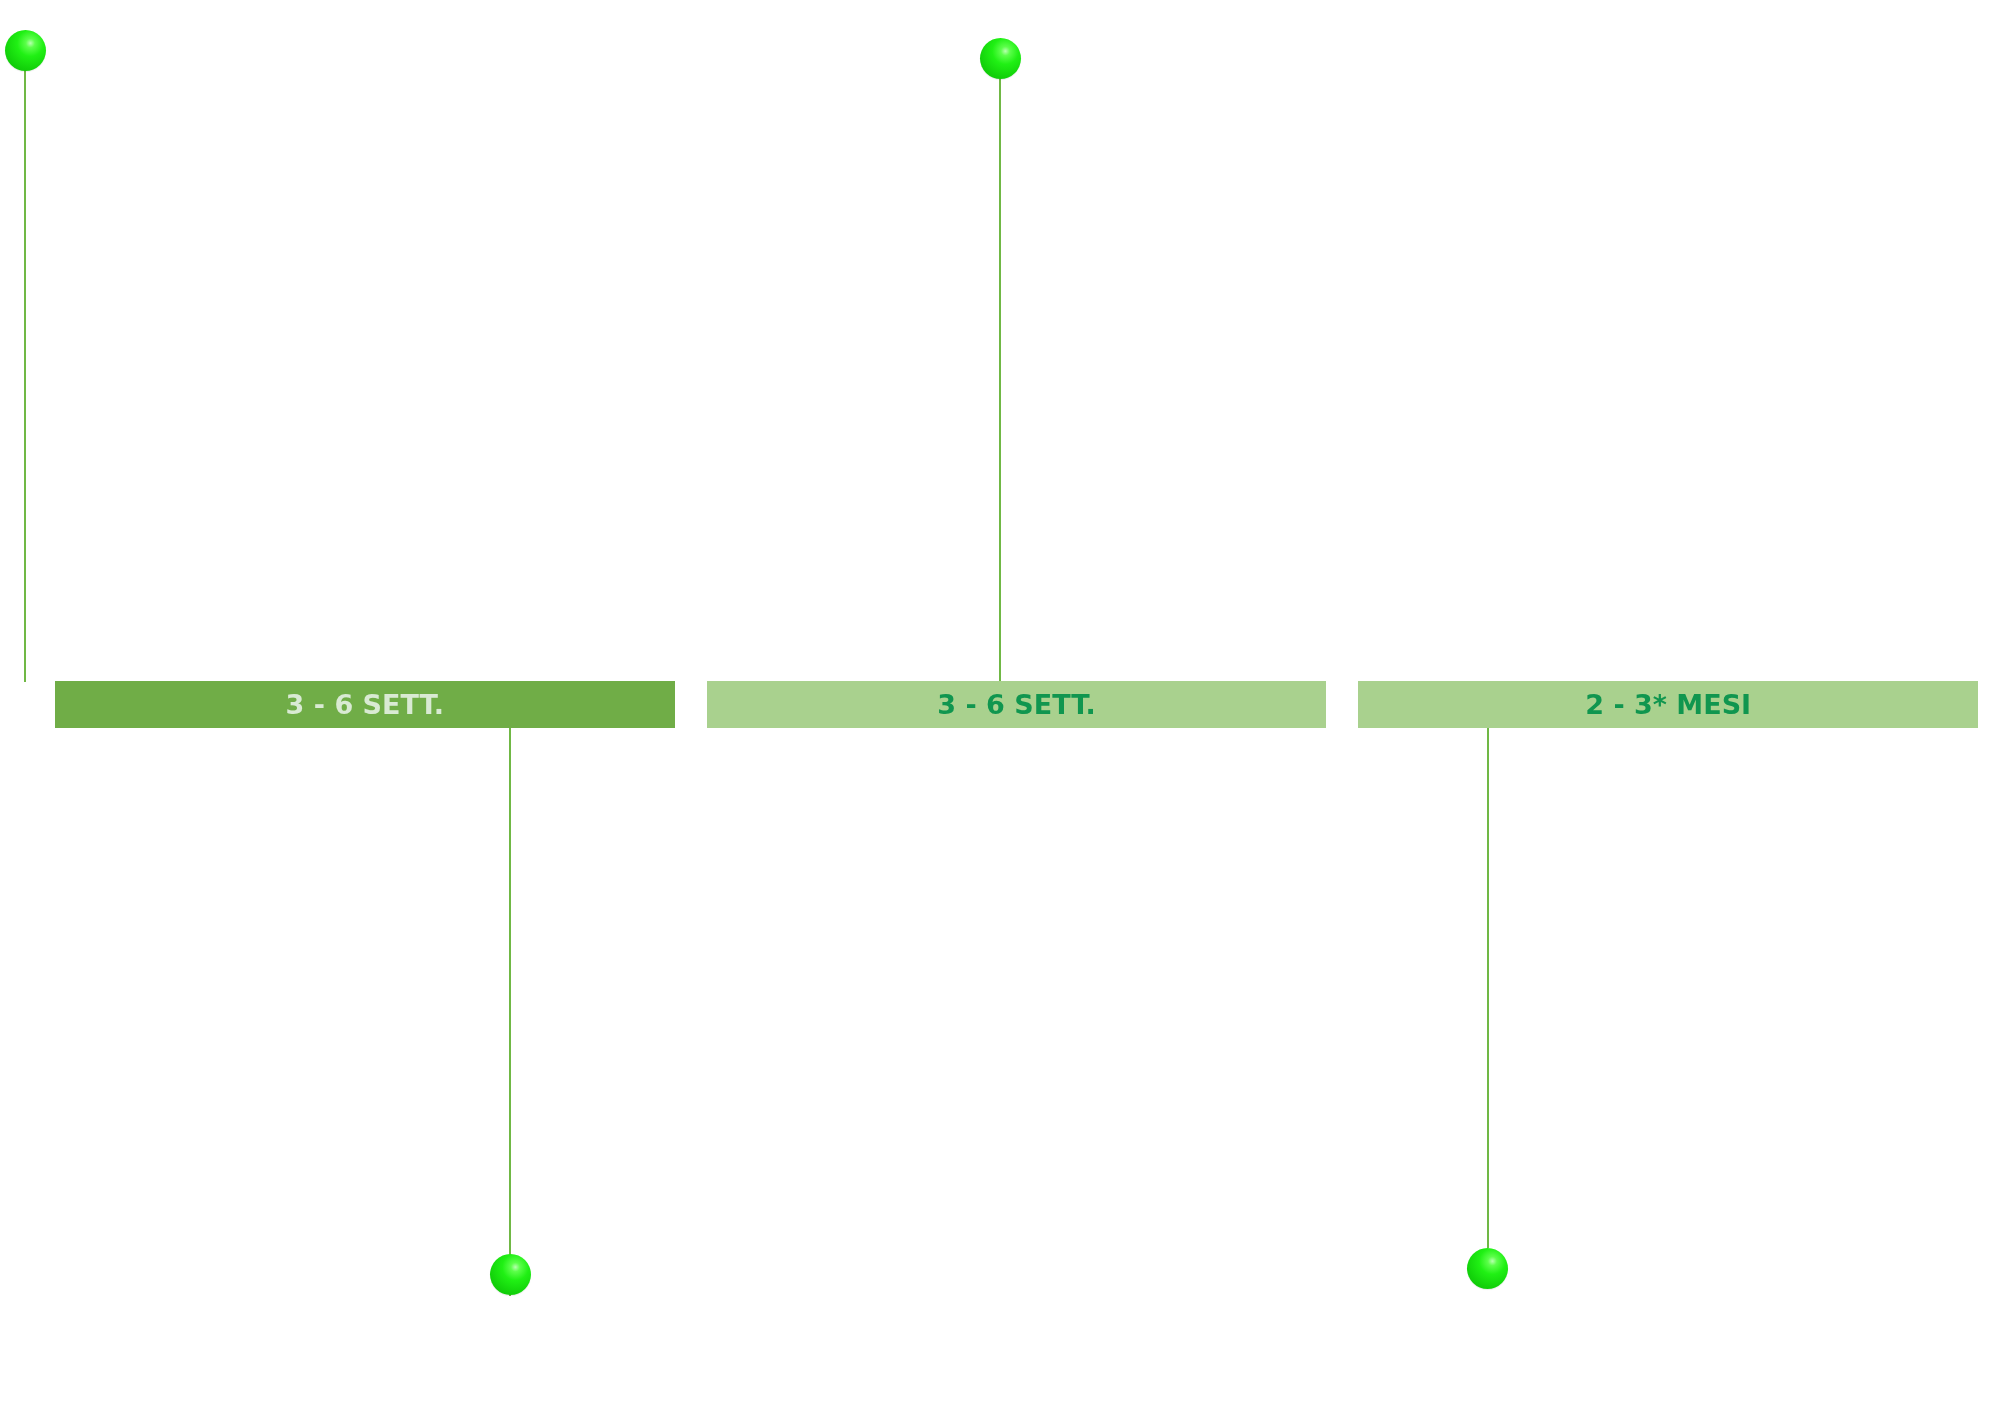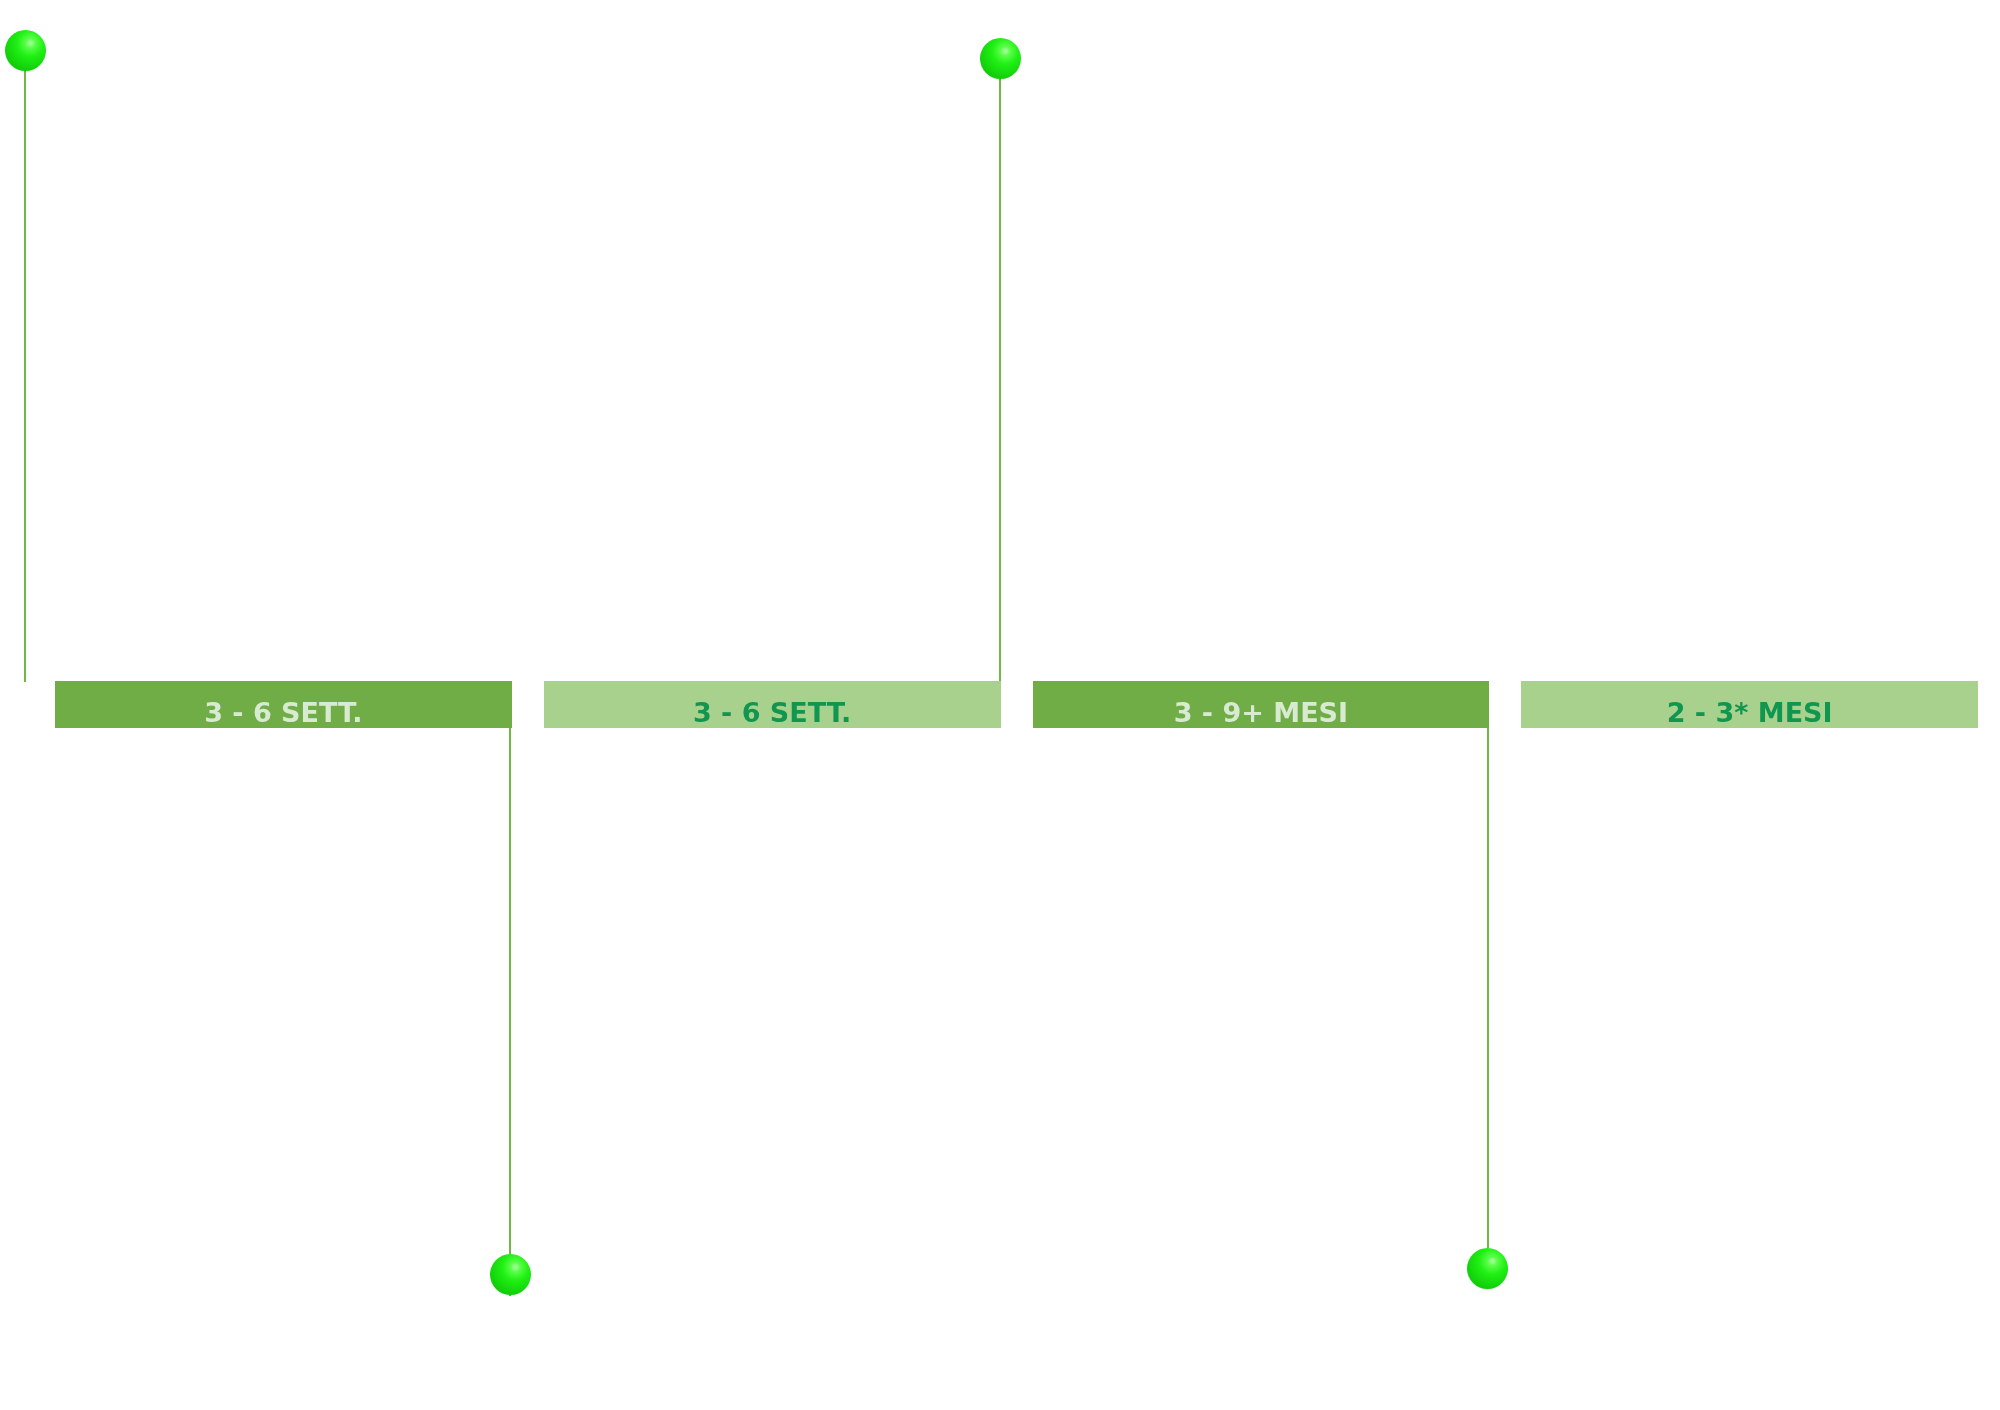--- a/index.html
+++ b/index.html
@@ -25,21 +25,21 @@
       position: absolute;
       left: 23px;
       top: 681px;
       width: 1955px;
       height: 47px;
       display: flex;
     }
     .segment {
       flex: 1 1 0;
       display: flex;
-      align-items: flex-end;
+      align-items: center;
       justify-content: center;
       font-weight: bold;
       font-size: 27px;
       letter-spacing: 0px;
       box-sizing: border-box;
       margin-left: 32px;
     }
     .segment.dark {
       background: #70ad47;
       color: #d9ead3;
@@ -72,23 +72,20 @@
   <div class="stem" style="left:999px; top:78px; height:604px;"></div>
   <div class="stem" style="left:1487px; top:728px; height:520px;"></div>
 
   <div class="bar">
     <div class="segment dark">
       <span>3 - 6 SETT.</span>
     </div>
     <div class="segment light">
       <span>3 - 6 SETT.</span>
     </div>
-    <div class="segment dark">
-      <span>3 - 9+ MESI</span>
-    </div>
     <div class="segment light">
       <span>2 - 3* MESI</span>
     </div>
   </div>
 
   <div class="pin" style="left:5px; top:30px;"></div>
   <div class="pin" style="left:490px; top:1254px;"></div>
   <div class="pin" style="left:980px; top:38px;"></div>
   <div class="pin" style="left:1467px; top:1248px;"></div>
 

